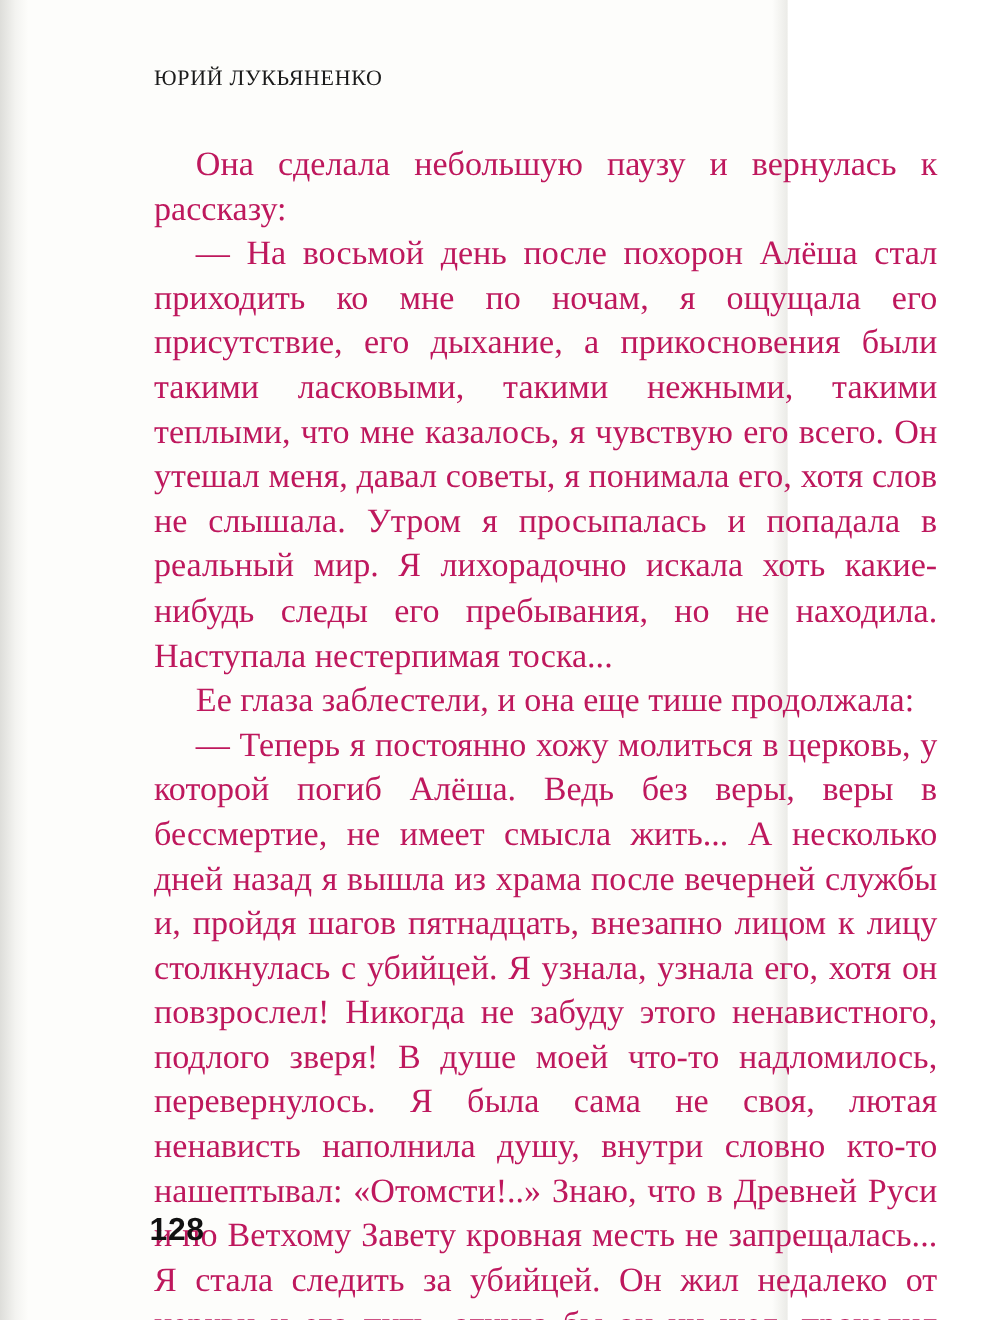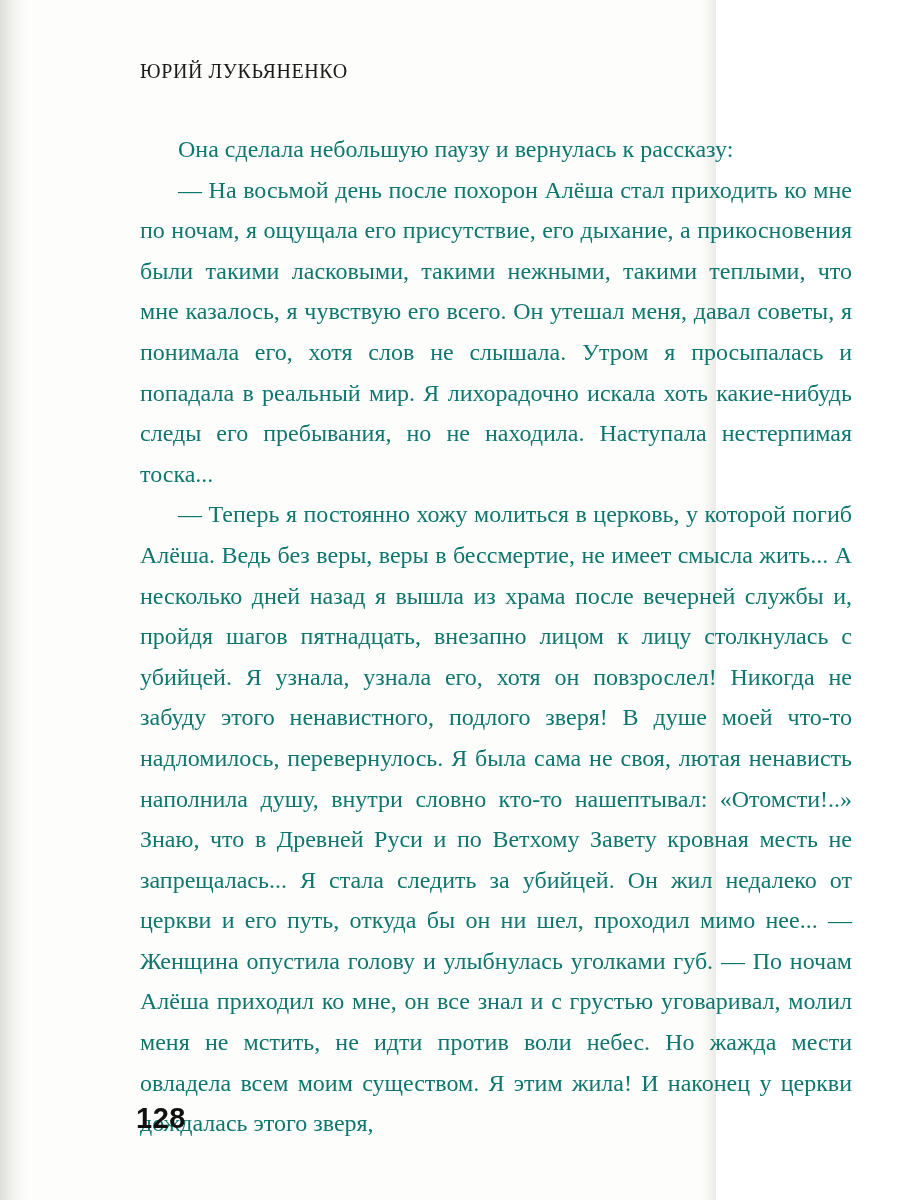--- a/index.html
+++ b/index.html
@@ -57,25 +57,25 @@
     font-size: 20px;
     letter-spacing: 0.6px;
     text-transform: uppercase;
     color: #1a1a1a;
     margin: 0 0 46px 0;
     white-space: nowrap;
   }
 
   .text-block p {
     margin: 0;
-    font-size: 24px;
+    font-size: 31px;
     line-height: 40.6px;
     text-align: justify;
     text-indent: 38px;
-    color: #0f766e;
+    color: #be185d;
     width: 712px;
     hyphens: manual;
     font-family: Liberation Serif, serif;
   }
 
   .folio {
     position: absolute;
     left: 136px;
     top: 1102px;
     font-family: "Liberation Sans", sans-serif;
@@ -91,18 +91,19 @@
 <div class="page-scan">
   <div class="gutter-shadow"></div>
   <div class="edge-shadow-right"></div>
 
   <div class="page-body">
     <div class="running-head">ЮРИЙ ЛУКЬЯНЕНКО</div>
 
     <div class="text-block">
       <p>Она сделала небольшую паузу и вернулась к рассказу:</p>
       <p>— На восьмой день после похорон Алёша стал приходить ко мне по ночам, я ощущала его присутствие, его дыхание, а прикосновения были такими ласковыми, такими нежными, такими теплыми, что мне казалось, я чувствую его всего. Он утешал меня, давал советы, я понимала его, хотя слов не слышала. Утром я просыпалась и попадала в реальный мир. Я лихорадочно искала хоть какие-нибудь следы его пребывания, но не находила. Наступала нестерпимая тоска...</p>
+      <p>Ее глаза заблестели, и она еще тише продолжала:</p>
       <p>— Теперь я постоянно хожу молиться в церковь, у которой погиб Алёша. Ведь без веры, веры в бессмертие, не имеет смысла жить... А несколько дней назад я вышла из храма после вечерней службы и, пройдя шагов пятнадцать, внезапно лицом к лицу столкнулась с убийцей. Я узнала, узнала его, хотя он повзрослел! Никогда не забуду этого ненавистного, подлого зверя! В душе моей что-то надломилось, перевернулось. Я была сама не своя, лютая ненависть наполнила душу, внутри словно кто-то нашептывал: «Отомсти!..» Знаю, что в Древней Руси и по Ветхому Завету кровная месть не запрещалась... Я стала следить за убийцей. Он жил недалеко от церкви и его путь, откуда бы он ни шел, проходил мимо нее... — Женщина опустила голову и улыбнулась уголками губ. — По ночам Алёша приходил ко мне, он все знал и с грустью уговаривал, молил меня не мстить, не идти против воли небес. Но жажда мести овладела всем моим существом. Я этим жила! И наконец у церкви дождалась этого зверя,</p>
     </div>
   </div>
 
   <div class="folio">128</div>
 </div>
 
 </body></html>

